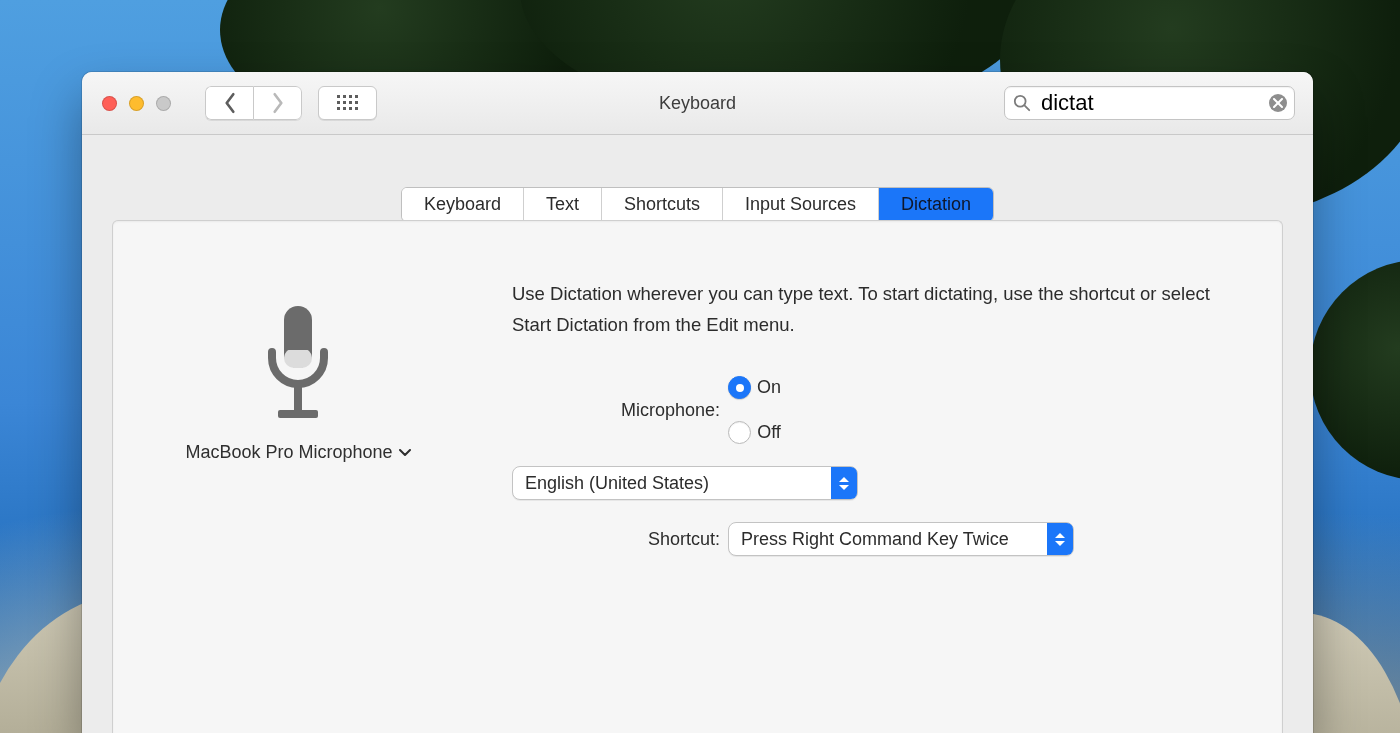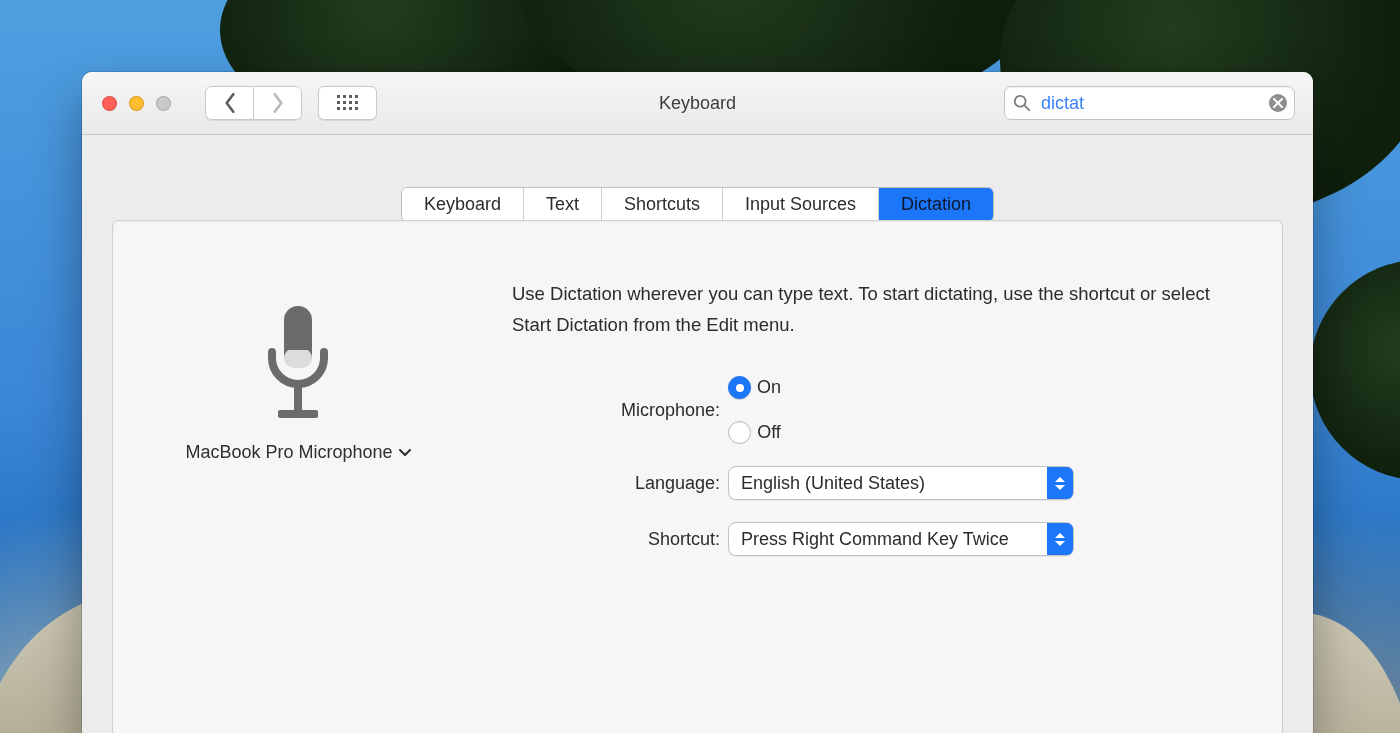--- a/index.html
+++ b/index.html
@@ -123,24 +123,24 @@
     right: 18px;
     top: 14px;
     width: 291px;
   }
   .search-field {
     width: 100%;
     height: 34px;
     border: 1px solid #c4c4c4;
     border-radius: 7px;
     background: #fff;
-    font-size: 18px;
+    font-size: 22px;
     padding: 0 34px 0 36px;
     box-sizing: border-box;
-    color: #3b82f6;
+    color: #000000;
     box-shadow: inset 0 1px 1px rgba(0,0,0,0.05);
   }
   .search-icon {
     position: absolute;
     left: 9px; top: 8px;
     width: 18px; height: 18px;
   }
   .clear-btn {
     position: absolute;
     right: 8px; top: 8px;
@@ -424,21 +424,20 @@
               <span class="radio-lbl">On</span>
             </span>
             <span class="radio-opt">
               <span class="radio"></span>
               <span class="radio-lbl">Off</span>
             </span>
           </div>
         </div>
 
         <div class="form-row">
-          <div class="form-label">Language:</div>
           <div class="form-control">
             <div class="popup">
               <span>English (United States)</span>
               <span class="stepper"></span>
             </div>
           </div>
         </div>
 
         <div class="form-row">
           <div class="form-label">Shortcut:</div>

